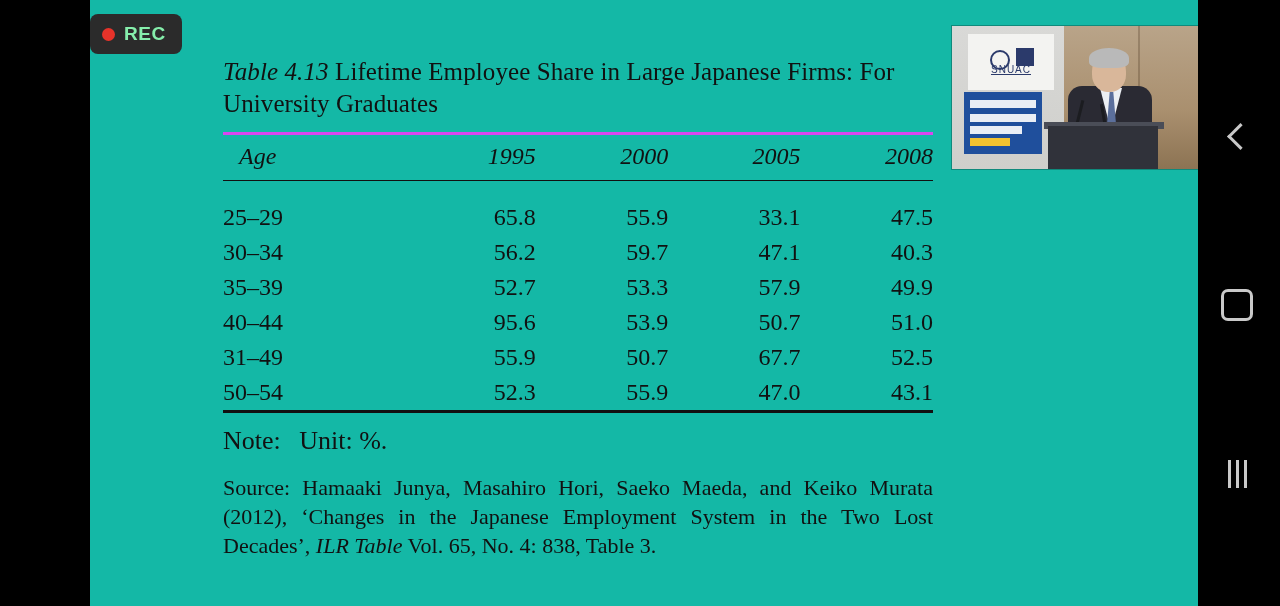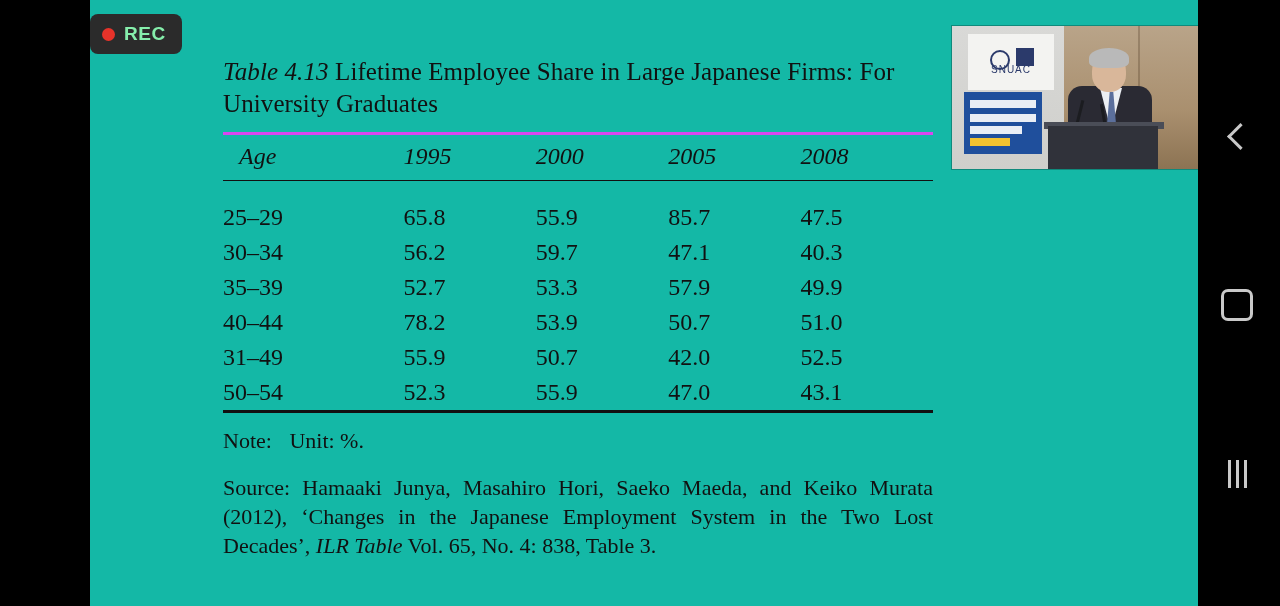--- a/index.html
+++ b/index.html
@@ -47,21 +47,21 @@
 
   table.data {
     border-collapse: collapse;
     width: 710px;
     margin: 0;
   }
   table.data th, table.data td {
     font-size: 24px;
     color: #111;
     padding: 0;
-    text-align: left;
+    text-align: right;
     font-weight: normal;
   }
   table.data thead th {
     font-style: italic;
     padding-top: 8px;
     padding-bottom: 10px;
   }
   table.data thead th.age-head {
     text-align: left;
     padding-left: 16px;
@@ -89,21 +89,21 @@
     border-top: 1.5px solid #111;
   }
   .rule-bot {
     border-top: 3px solid #111;
   }
 
   col.c-age { width: 180px; }
   col.c-yr  { width: 132px; }
 
   .note {
-    font-size: 22px;
+    font-size: 26px;
     color: #111;
     margin: 14px 0 0 0;
     line-height: 28px;
   }
   .note .note-label { margin-right: 12px; }
 
   .source {
     font-size: 22px;
     color: #111;
     margin: 18px 0 0 0;
@@ -173,21 +173,21 @@
     position: absolute; left: 22px; top: 16px; width: 16px; height: 16px;
     border: 2px solid #2b3a6b; border-radius: 50%;
   }
   .pip-logo-sq {
     position: absolute; left: 48px; top: 14px; width: 18px; height: 18px;
     background: #2b3a6b;
   }
   .pip-logo-text {
     position: absolute; left: 16px; top: 38px; width: 86px;
     text-align: center; font-family: "Liberation Sans", sans-serif;
-    font-size: 10px; letter-spacing: 1px; color: #2b3a6b;
+    font-size: 10px; letter-spacing: 1px; color: #2b3a6b; text-decoration: underline;
   }
   .pip-banner {
     position: absolute; left: 12px; top: 66px; width: 78px; height: 62px;
     background: #1f4f9c;
   }
   .pip-banner-line {
     position: absolute; left: 6px; width: 66px; height: 8px;
     background: #ffffff; opacity: 0.9;
   }
   .pip-banner-accent {
@@ -300,49 +300,49 @@
           <th class="rule-top">2000</th>
           <th class="rule-top">2005</th>
           <th class="rule-top">2008</th>
         </tr>
       </thead>
       <tbody>
         <tr>
           <td class="age-cell rule-mid">25–29</td>
           <td class="rule-mid">65.8</td>
           <td class="rule-mid">55.9</td>
-          <td class="rule-mid">85.7</td>
+          <td class="rule-mid">33.1</td>
           <td class="rule-mid">47.5</td>
         </tr>
         <tr>
           <td class="age-cell">30–34</td>
           <td>56.2</td>
           <td>59.7</td>
           <td>47.1</td>
           <td>40.3</td>
         </tr>
         <tr>
           <td class="age-cell">35–39</td>
           <td>52.7</td>
           <td>53.3</td>
           <td>57.9</td>
           <td>49.9</td>
         </tr>
         <tr>
           <td class="age-cell">40–44</td>
-          <td>78.2</td>
+          <td>95.6</td>
           <td>53.9</td>
           <td>50.7</td>
           <td>51.0</td>
         </tr>
         <tr>
           <td class="age-cell">31–49</td>
           <td>55.9</td>
           <td>50.7</td>
-          <td>42.0</td>
+          <td>67.7</td>
           <td>52.5</td>
         </tr>
         <tr>
           <td class="age-cell">50–54</td>
           <td>52.3</td>
           <td>55.9</td>
           <td>47.0</td>
           <td>43.1</td>
         </tr>
         <tr>

